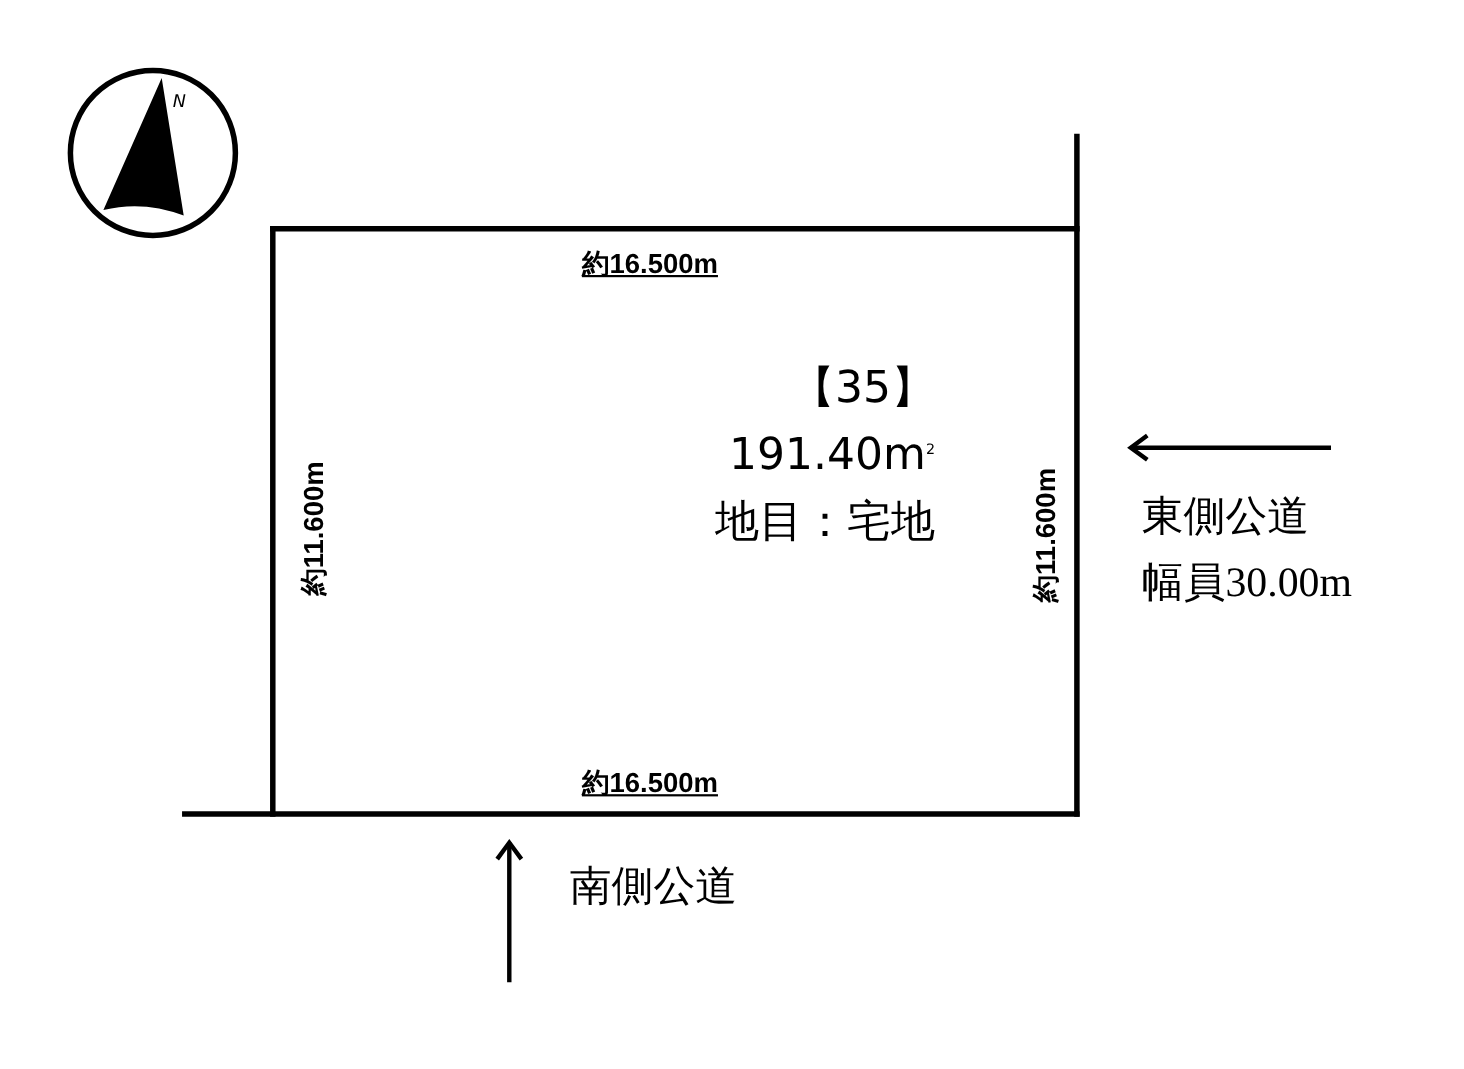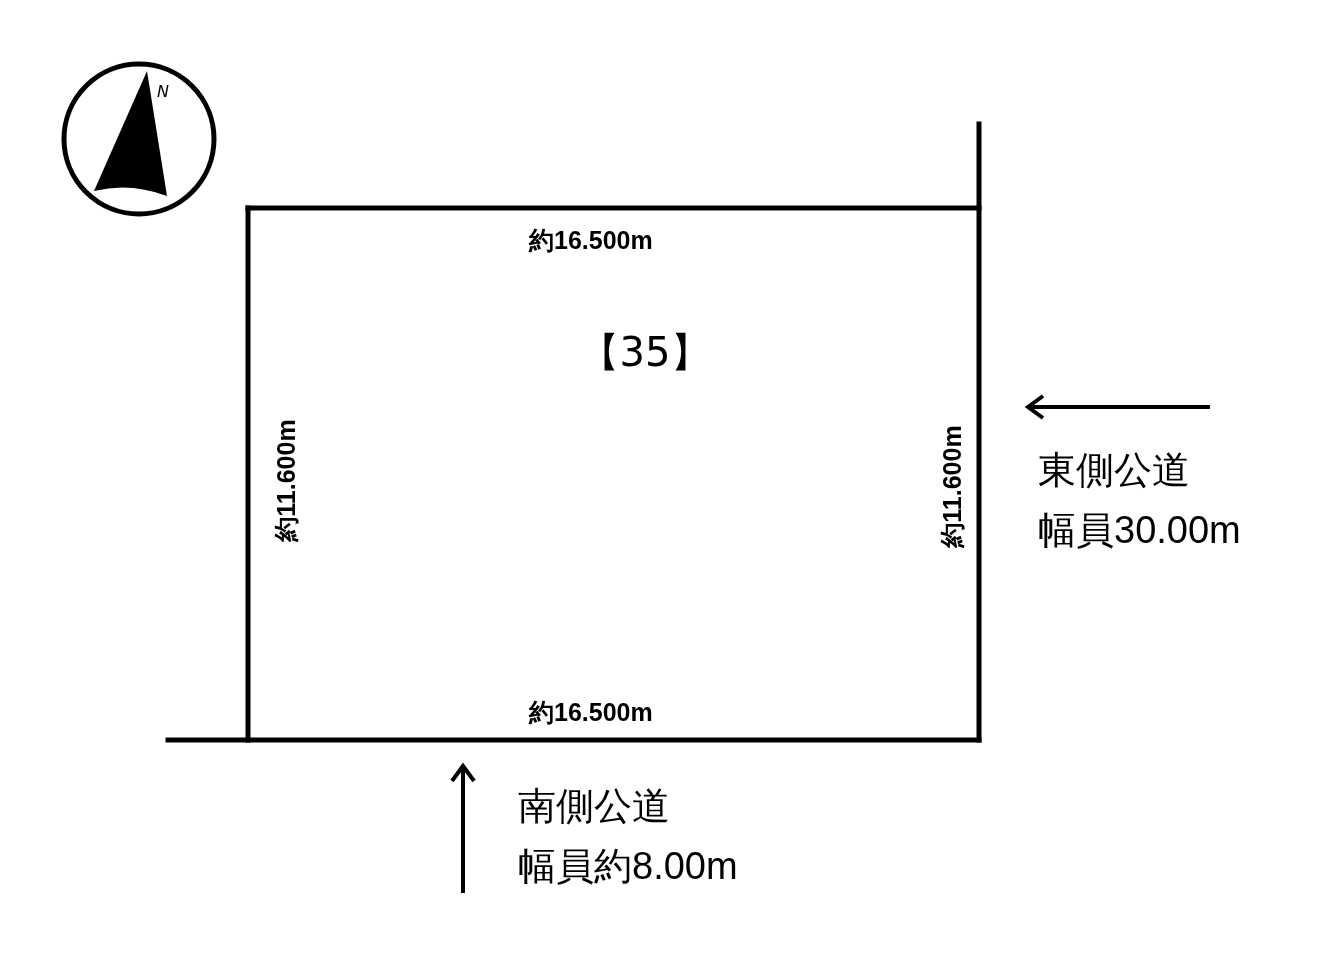--- a/index.html
+++ b/index.html
@@ -1,23 +1,23 @@
 <!DOCTYPE html>
 <html><head>
 <meta charset="utf-8">
 <style>
   html,body{margin:0;padding:0;background:#ffffff;}
   body{width:1331px;height:972px;position:relative;overflow:hidden;font-family:"DejaVu Sans",sans-serif;color:#000;}
   svg.base{position:absolute;left:0;top:0;}
-  .lbl-bold{position:absolute;font-family:"Liberation Sans",sans-serif;font-weight:bold;font-size:25px;white-space:nowrap;line-height:1;}
+  .lbl-bold{position:absolute;font-family:"Liberation Sans",sans-serif;font-weight:bold;font-size:25px;white-space:nowrap;line-height:1;text-decoration:underline;}
   .vert{position:absolute;font-family:"Liberation Sans",sans-serif;font-weight:bold;font-size:25px;white-space:nowrap;line-height:1;transform-origin:center center;}
   .center-info{position:absolute;left:440px;top:322px;width:410px;text-align:center;font-family:"DejaVu Sans",sans-serif;font-size:40px;line-height:61px;}
-  .center-info div{white-space:nowrap;}
+  .center-info div{white-space:nowrap;text-align:right;}
   .sup{font-size:13px;vertical-align:top;position:relative;top:-4px;}
-  .road{position:absolute;font-family:Liberation Sans, sans-serif;font-size:38px;line-height:60px;white-space:nowrap;}
+  .road{position:absolute;font-family:Liberation Serif, serif;font-size:38px;line-height:60px;white-space:nowrap;}
 </style>
 </head>
 <body>
 
 <svg class="base" width="1331" height="972" viewBox="0 0 1331 972">
 
   <g>
     <circle cx="139" cy="139" r="75" fill="none" stroke="#000" stroke-width="5"></circle>
     <path d="M147 71 L167 196 Q130 182 94 191 Z" fill="#000"></path>
   </g>
@@ -43,23 +43,24 @@
 <span style="position:absolute;left:157px;top:82px;font-family:'DejaVu Sans',sans-serif;font-style:italic;font-size:16px;">N</span>
 
 <span class="lbl-bold" style="left:529px;top:228px;">約16.500m</span>
 <span class="lbl-bold" style="left:529px;top:700px;">約16.500m</span>
 
 <span class="vert" style="left:196px;top:468px;width:180px;text-align:center;transform:rotate(-90deg);">約11.600m</span>
 <span class="vert" style="left:862px;top:474px;width:180px;text-align:center;transform:rotate(-90deg);">約11.600m</span>
 
 <div class="center-info">
   <div>【35】</div>
+  <div><span>191.40m</span><span class="sup">2</span></div>
+  <div>地目：宅地</div>
 </div>
 
 <div class="road" style="left:1038px;top:440px;">
   <div>東側公道</div>
   <div>幅員30.00m</div>
 </div>
 
 <div class="road" style="left:518px;top:776px;">
   <div>南側公道</div>
-  <div>幅員約8.00m</div>
 </div>
 
 </body></html>

